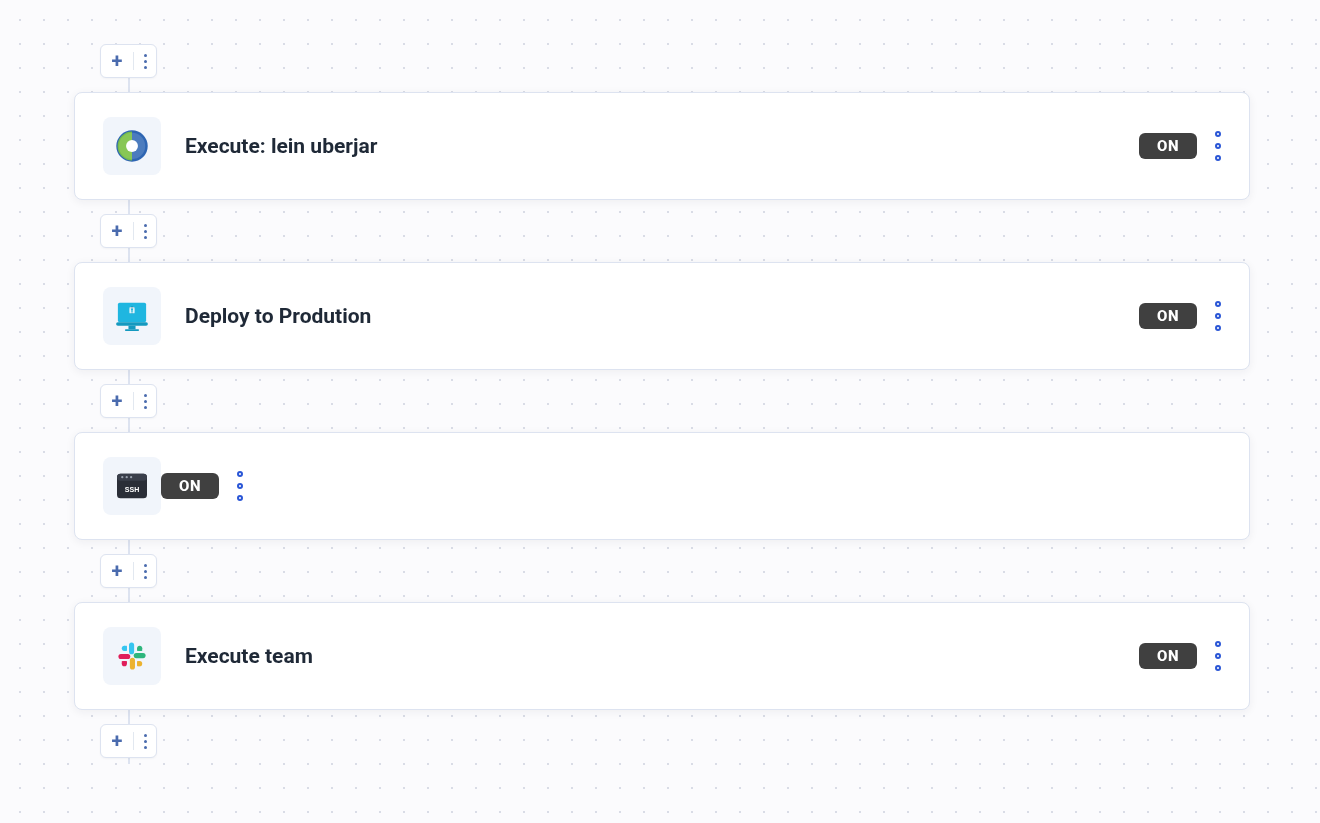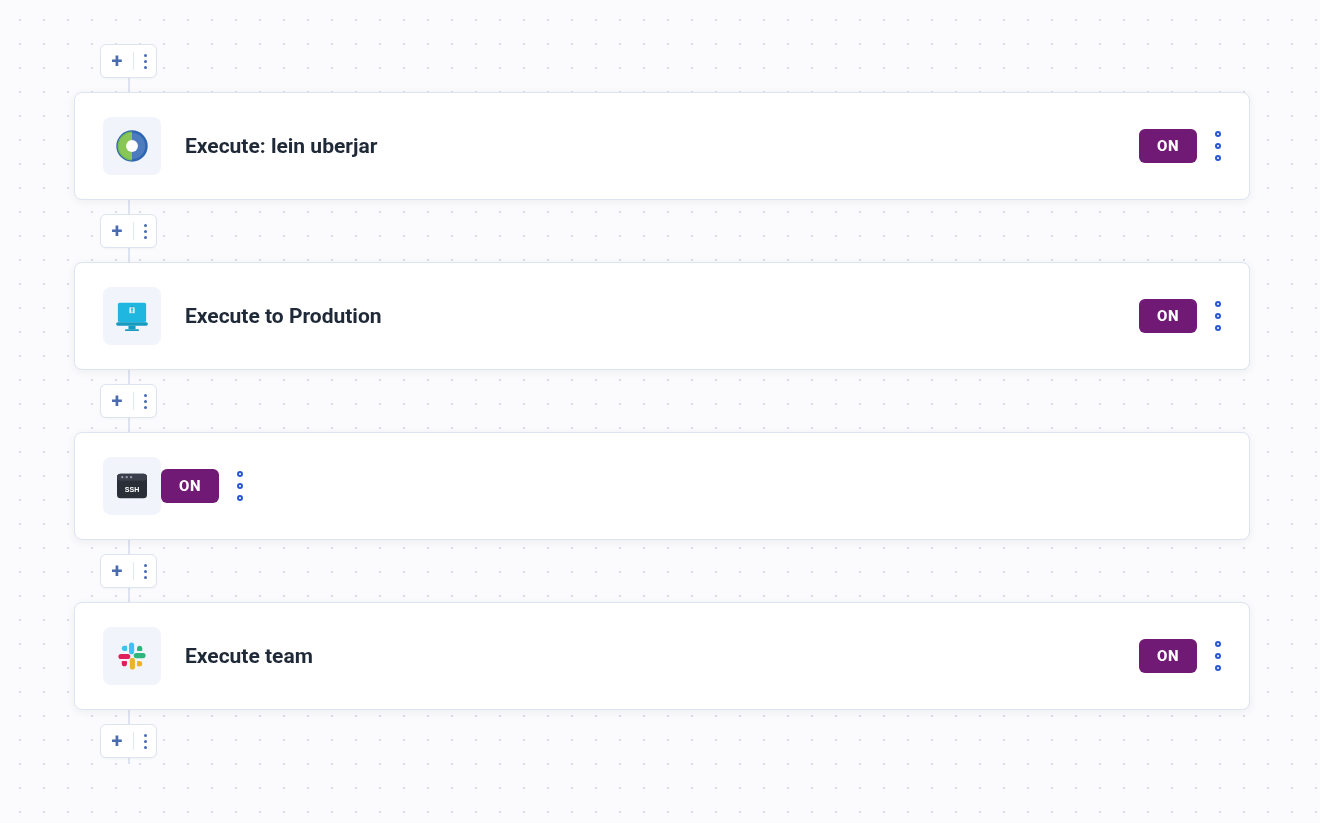--- a/index.html
+++ b/index.html
@@ -103,28 +103,28 @@
     font-weight: 700;
     color: #1F2937;
     flex: 1 1 auto;
   }
   .step-right {
     display: flex;
     align-items: center;
     gap: 18px;
   }
   .toggle-on {
-    background: #701a75;
+    background: #404040;
     color: #FFFFFF;
     font-weight: 800;
     font-size: 15px;
     letter-spacing: .5px;
     border-radius: 6px;
     width: 58px;
-    height: 34px;
+    height: 26px;
     display: flex;
     align-items: center;
     justify-content: center;
     cursor: pointer;
   }
   .beads {
     display: flex;
     flex-direction: column;
     gap: 6px;
     cursor: grab;
@@ -209,21 +209,21 @@
         <rect x="4" y="2" width="32" height="22" rx="2" fill="#1FB6E0"></rect>
         <rect x="2" y="24" width="36" height="4" rx="2" fill="#1499BF"></rect>
         <rect x="16" y="28" width="8" height="4" fill="#1499BF"></rect>
         <rect x="12" y="32" width="16" height="2" rx="1" fill="#1499BF"></rect>
         <path d="M20 6 l3 3 h-2 v5 h-2 v-5 h-2 z" fill="#0E5F78"></path>
         <rect x="17" y="7" width="6" height="7" rx="1" fill="#ffffff" opacity=".85"></rect>
         <circle cx="20" cy="9.5" r="1.2" fill="#1FB6E0"></circle>
         <rect x="19.3" y="10.5" width="1.4" height="2.5" fill="#1FB6E0"></rect>
       </svg>
     </div>
-    <div class="step-title">Execute to Prodution</div>
+    <div class="step-title">Deploy to Prodution</div>
     <div class="step-right">
       <div class="toggle-on">ON</div>
       <div class="beads">
           <span></span>
           <span></span>
           <span></span>
         </div>
     </div>
   </div>
 

